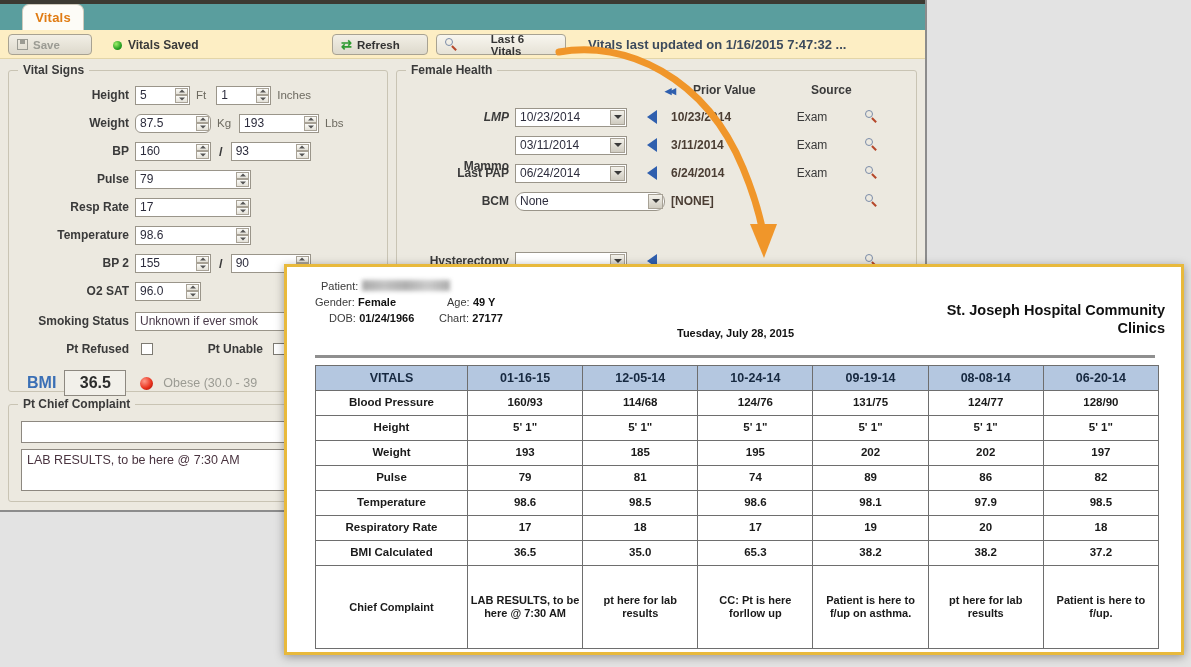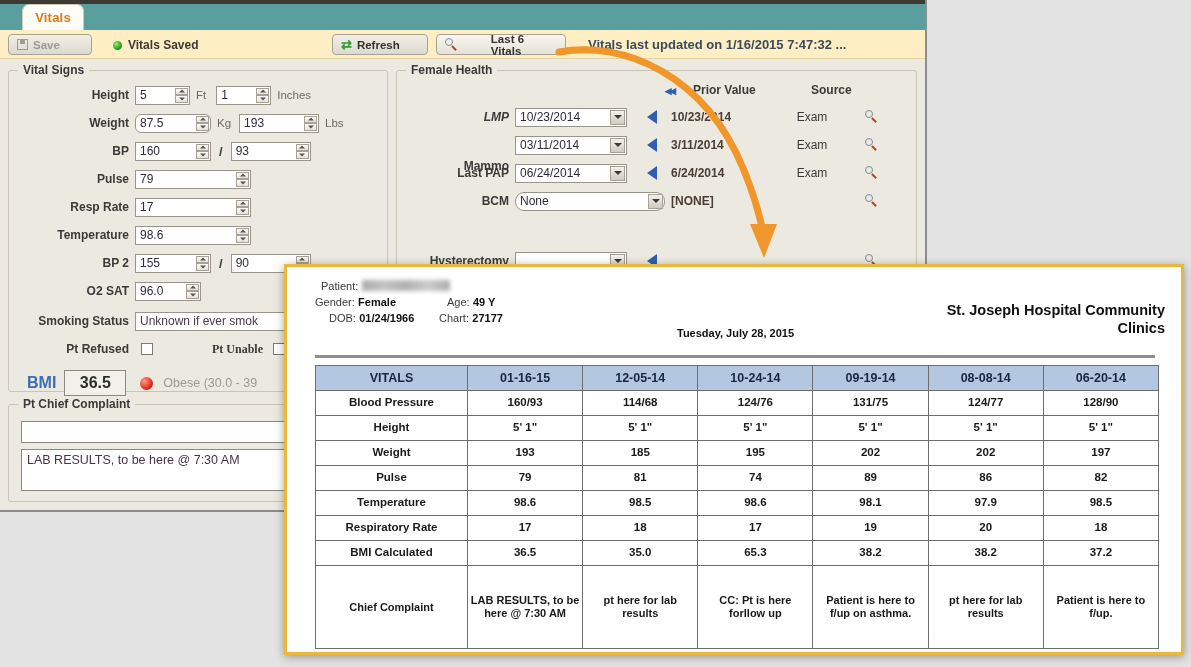--- a/index.html
+++ b/index.html
@@ -403,21 +403,21 @@
     <div class="frow" style="left:0;top:240px;width:380px;">
       <span class="flabel" style="width:120px;">Smoking Status</span>
       <span class="textbox" style="width:250px;margin-left:6px;">
         <span>Unknown if ever smok</span>
       </span>
     </div>
 
     <div class="frow" style="left:0;top:268px;width:380px;">
       <span class="flabel" style="width:120px;">Pt Refused</span>
       <span class="chk" style="margin-left:12px;"></span>
-      <span class="flabel" style="width:110px;font-family:Liberation Serif, serif;">Pt Unable</span>
+      <span class="flabel" style="width:110px;">Pt Unable</span>
       <span class="chk" style="margin-left:10px;"></span>
     </div>
 
     <div id="bmi-row" style="top:299px;">
       <span id="bmi-label">BMI</span>
       <span id="bmi-value">36.5</span>
       <span class="dot-red"></span>
       <span id="bmi-cat">Obese (30.0 - 39</span>
     </div>
   </div>

